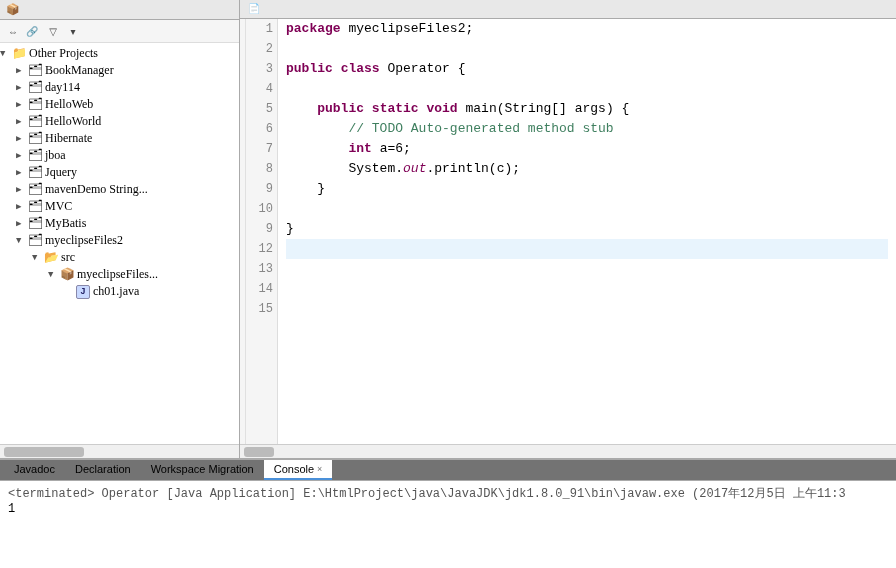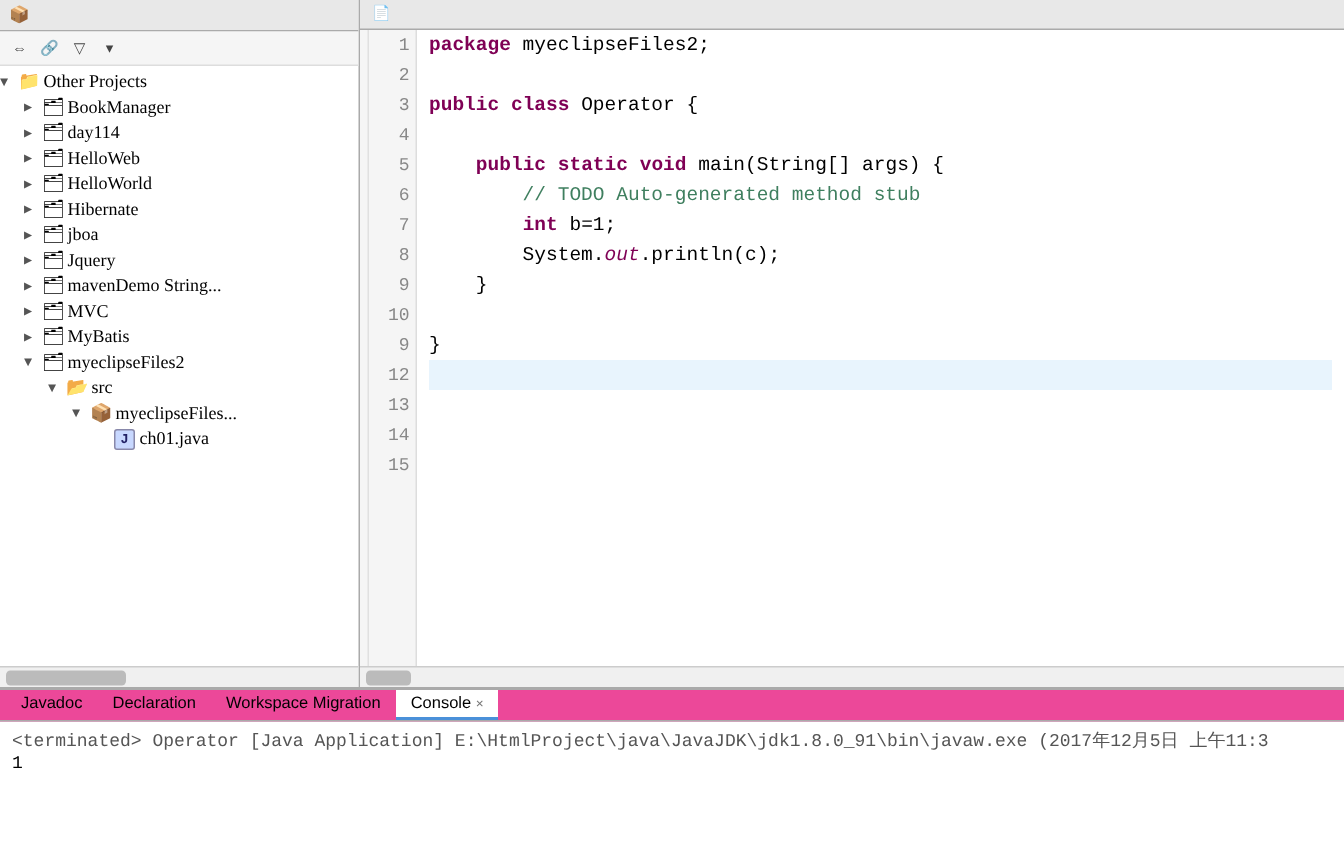--- a/index.html
+++ b/index.html
@@ -40,21 +40,21 @@
     
     .kw { color: #7f0055; font-weight: bold; text-align: right; }
     .comment { color: #3f7f5f; }
     .out-kw { font-style: italic; color: #7f0055; }
 
     .editor-scroll-h { height: 14px; background: #f0f0f0; border-top: 1px solid #ccc; display: flex; align-items: center; }
     .editor-scroll-thumb { width: 30px; height: 10px; background: #bbb; border-radius: 3px; margin-left: 4px; }
 
     
     .bottom-panel { height: 110px; background: #fff; border-top: 2px solid #aaa; display: flex; flex-direction: column; overflow: hidden; }
-    .bottom-tabs { display: flex; background: #ec4899; border-bottom: 1px solid #aaa; align-items: center; padding: 0 4px; text-align: right; }
+    .bottom-tabs { display: flex; background: #737373; border-bottom: 1px solid #aaa; align-items: center; padding: 0 4px; text-align: right; }
     .bottom-tab { padding: 3px 10px; font-size: 11px; cursor: pointer; font-family: Arial, sans-serif; color: #000; border-bottom: 2px solid transparent; display: flex; align-items: center; gap: 3px; }
     .bottom-tab.active { background: #fff; border-bottom: 2px solid #4a90d9; }
     .bottom-tab-close { font-size: 9px; color: #777; }
     .bottom-content { flex: 1; overflow: auto; padding: 4px 8px; font-size: 12px; font-family: 'Courier New', monospace; }
     .console-line { white-space: nowrap; }
     .console-terminated { color: #555; }
 
     .marker-col { width: 6px; background: #f5f5f5; border-right: 1px solid #e0e0e0; }
   </style>
 </head>
@@ -202,21 +202,21 @@
           <div>14</div>
           <div>15</div>
         </div>
       <div class="code-area" id="code-area-el">
           <div class="code-line"><span class="kw">package</span><span> myeclipseFiles2;</span></div>
           <div class="code-line">&nbsp;</div>
           <div class="code-line"><span class="kw">public</span><span> </span><span class="kw">class</span><span> Operator {</span></div>
           <div class="code-line">&nbsp;</div>
           <div class="code-line"><span>    </span><span class="kw">public</span><span> </span><span class="kw">static</span><span> </span><span class="kw">void</span><span> main(String[] args) {</span></div>
           <div class="code-line"><span class="comment">        // TODO Auto-generated method stub</span></div>
-          <div class="code-line"><span>        </span><span class="kw">int</span><span> b=1;</span></div>
+          <div class="code-line"><span>        </span><span class="kw">int</span><span> a=6;</span></div>
           <div class="code-line"><span>        System.</span><span class="out-kw">out</span><span>.println(c);</span></div>
           <div class="code-line"><span>    }</span></div>
           <div class="code-line">&nbsp;</div>
           <div class="code-line"><span>}</span></div>
           <div class="code-line active">&nbsp;</div>
         </div>
     </div>
     <div class="editor-scroll-h">
       <div class="editor-scroll-thumb"></div>
     </div>

